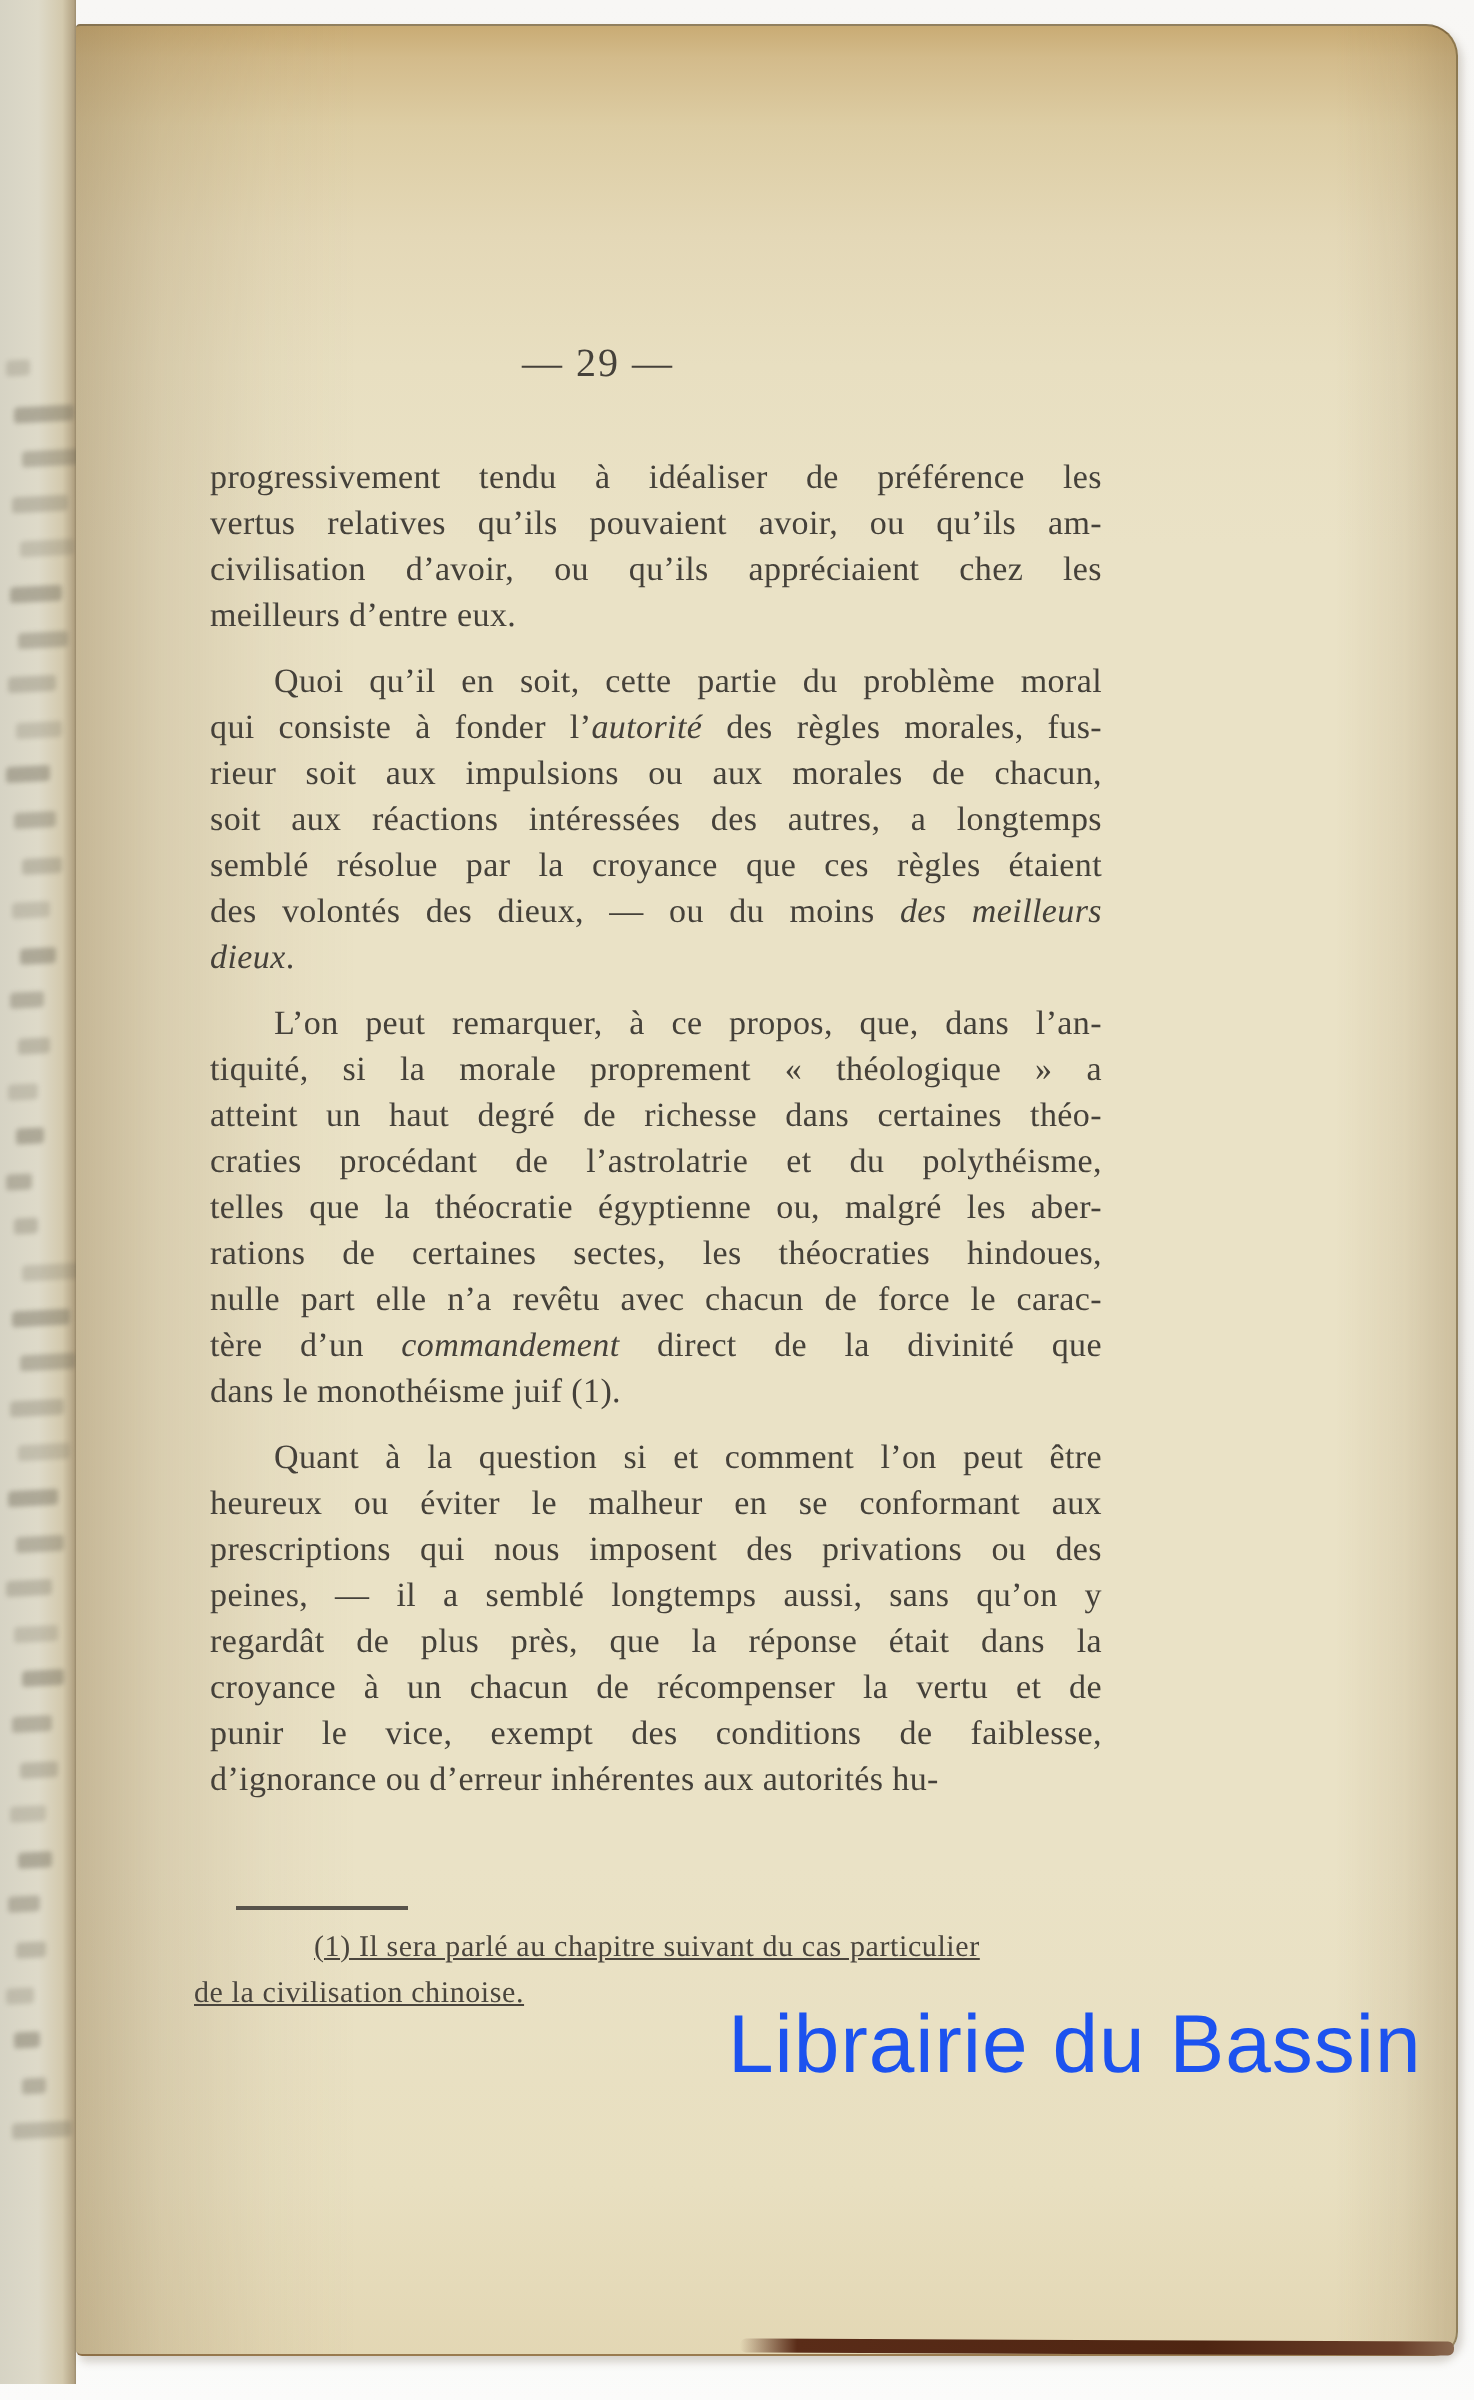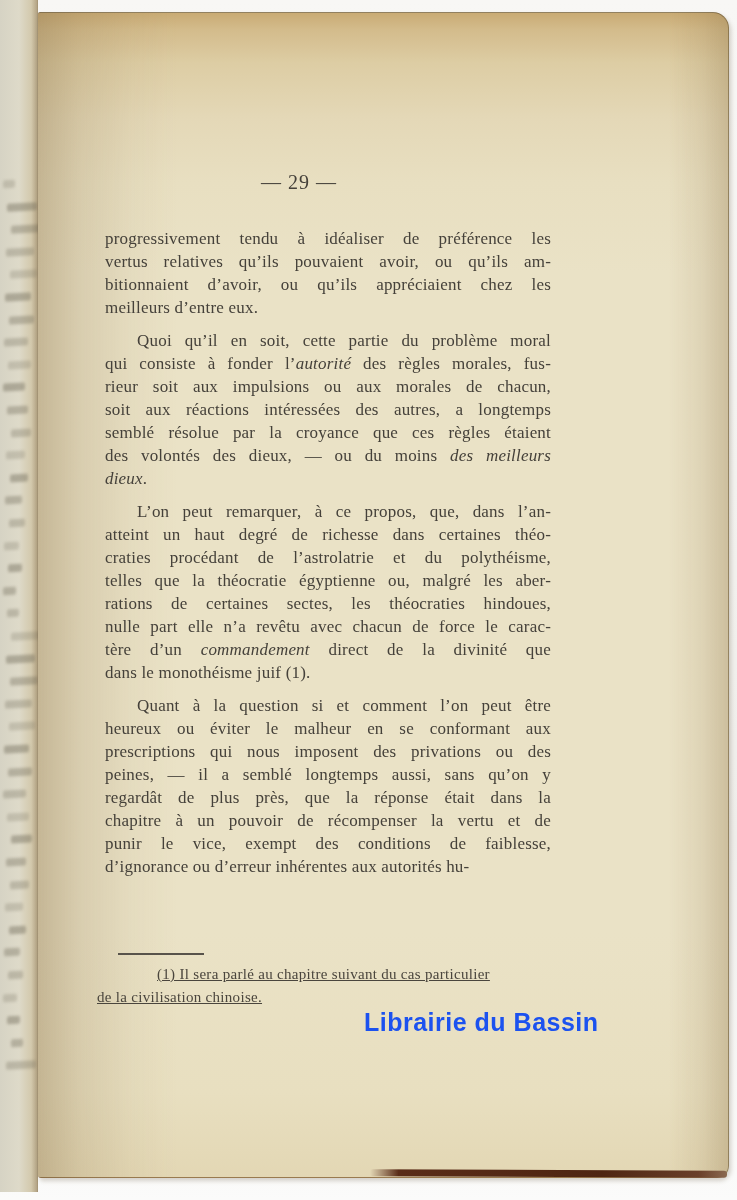--- a/index.html
+++ b/index.html
@@ -111,23 +111,23 @@
     height: 23px;
     line-height: 23px;
     letter-spacing: 0.3px;
   }
   .footnote .fline.first { text-indent: 60px; }
 
   .watermark {
     position: absolute;
     left: 326px; top: 986px;
     font-family: "Liberation Sans", sans-serif;
-    font-size: 25px;
+    font-size: 41px;
     line-height: 46px;
-    font-weight: 700;
+    font-weight: 400;
     letter-spacing: 0.5px;
     white-space: nowrap;
   }
 </style>
 </head>
 <body>
 
 <div class="scene">
 
   <div class="edge-strip" id="edge-strip">
@@ -174,49 +174,50 @@
     </div>
 
   <div class="page">
 
     <div class="heading">— 29 —</div>
 
     <div class="body-text" id="body-text">
         <div class="para">
           <div class="line first">progressivement tendu à idéaliser de préférence les</div>
           <div class="line">vertus relatives qu’ils pouvaient avoir, ou qu’ils am-</div>
-          <div class="line">bitionnaient d’avoir, ou qu’ils appréciaient chez les</div>
+          <div class="line">civilisation d’avoir, ou qu’ils appréciaient chez les</div>
           <div class="line last">meilleurs d’entre eux.</div>
         </div>
         <div class="para indent">
           <div class="line first">Quoi qu’il en soit, cette partie du problème moral</div>
           <div class="line">qui consiste à fonder l’<em>autorité</em> des règles morales, fus-</div>
           <div class="line">rieur soit aux impulsions ou aux morales de chacun,</div>
           <div class="line">soit aux réactions intéressées des autres, a longtemps</div>
           <div class="line">semblé résolue par la croyance que ces règles étaient</div>
           <div class="line">des volontés des dieux, — ou du moins <em>des meilleurs</em></div>
           <div class="line last"><em>dieux</em>.</div>
         </div>
         <div class="para indent">
           <div class="line first">L’on peut remarquer, à ce propos, que, dans l’an-</div>
+          <div class="line">tiquité, si la morale proprement « théologique » a</div>
           <div class="line">atteint un haut degré de richesse dans certaines théo-</div>
           <div class="line">craties procédant de l’astrolatrie et du polythéisme,</div>
           <div class="line">telles que la théocratie égyptienne ou, malgré les aber-</div>
           <div class="line">rations de certaines sectes, les théocraties hindoues,</div>
           <div class="line">nulle part elle n’a revêtu avec chacun de force le carac-</div>
           <div class="line">tère d’un <em>commandement</em> direct de la divinité que</div>
           <div class="line last">dans le monothéisme juif (1).</div>
         </div>
         <div class="para indent">
           <div class="line first">Quant à la question si et comment l’on peut être</div>
           <div class="line">heureux ou éviter le malheur en se conformant aux</div>
           <div class="line">prescriptions qui nous imposent des privations ou des</div>
           <div class="line">peines, — il a semblé longtemps aussi, sans qu’on y</div>
           <div class="line">regardât de plus près, que la réponse était dans la</div>
-          <div class="line">chapitre à un pouvoir de récompenser la vertu et de</div>
+          <div class="line">croyance à un chacun de récompenser la vertu et de</div>
           <div class="line">punir le vice, exempt des conditions de faiblesse,</div>
           <div class="line last">d’ignorance ou d’erreur inhérentes aux autorités hu-</div>
         </div>
       </div>
 
     <div class="footnote-rule"></div>
 
     <div class="footnote" id="footnote">
         <div class="fline first">(1) Il sera parlé au chapitre suivant du cas particulier</div>
         <div class="fline">de la civilisation chinoise.</div>

